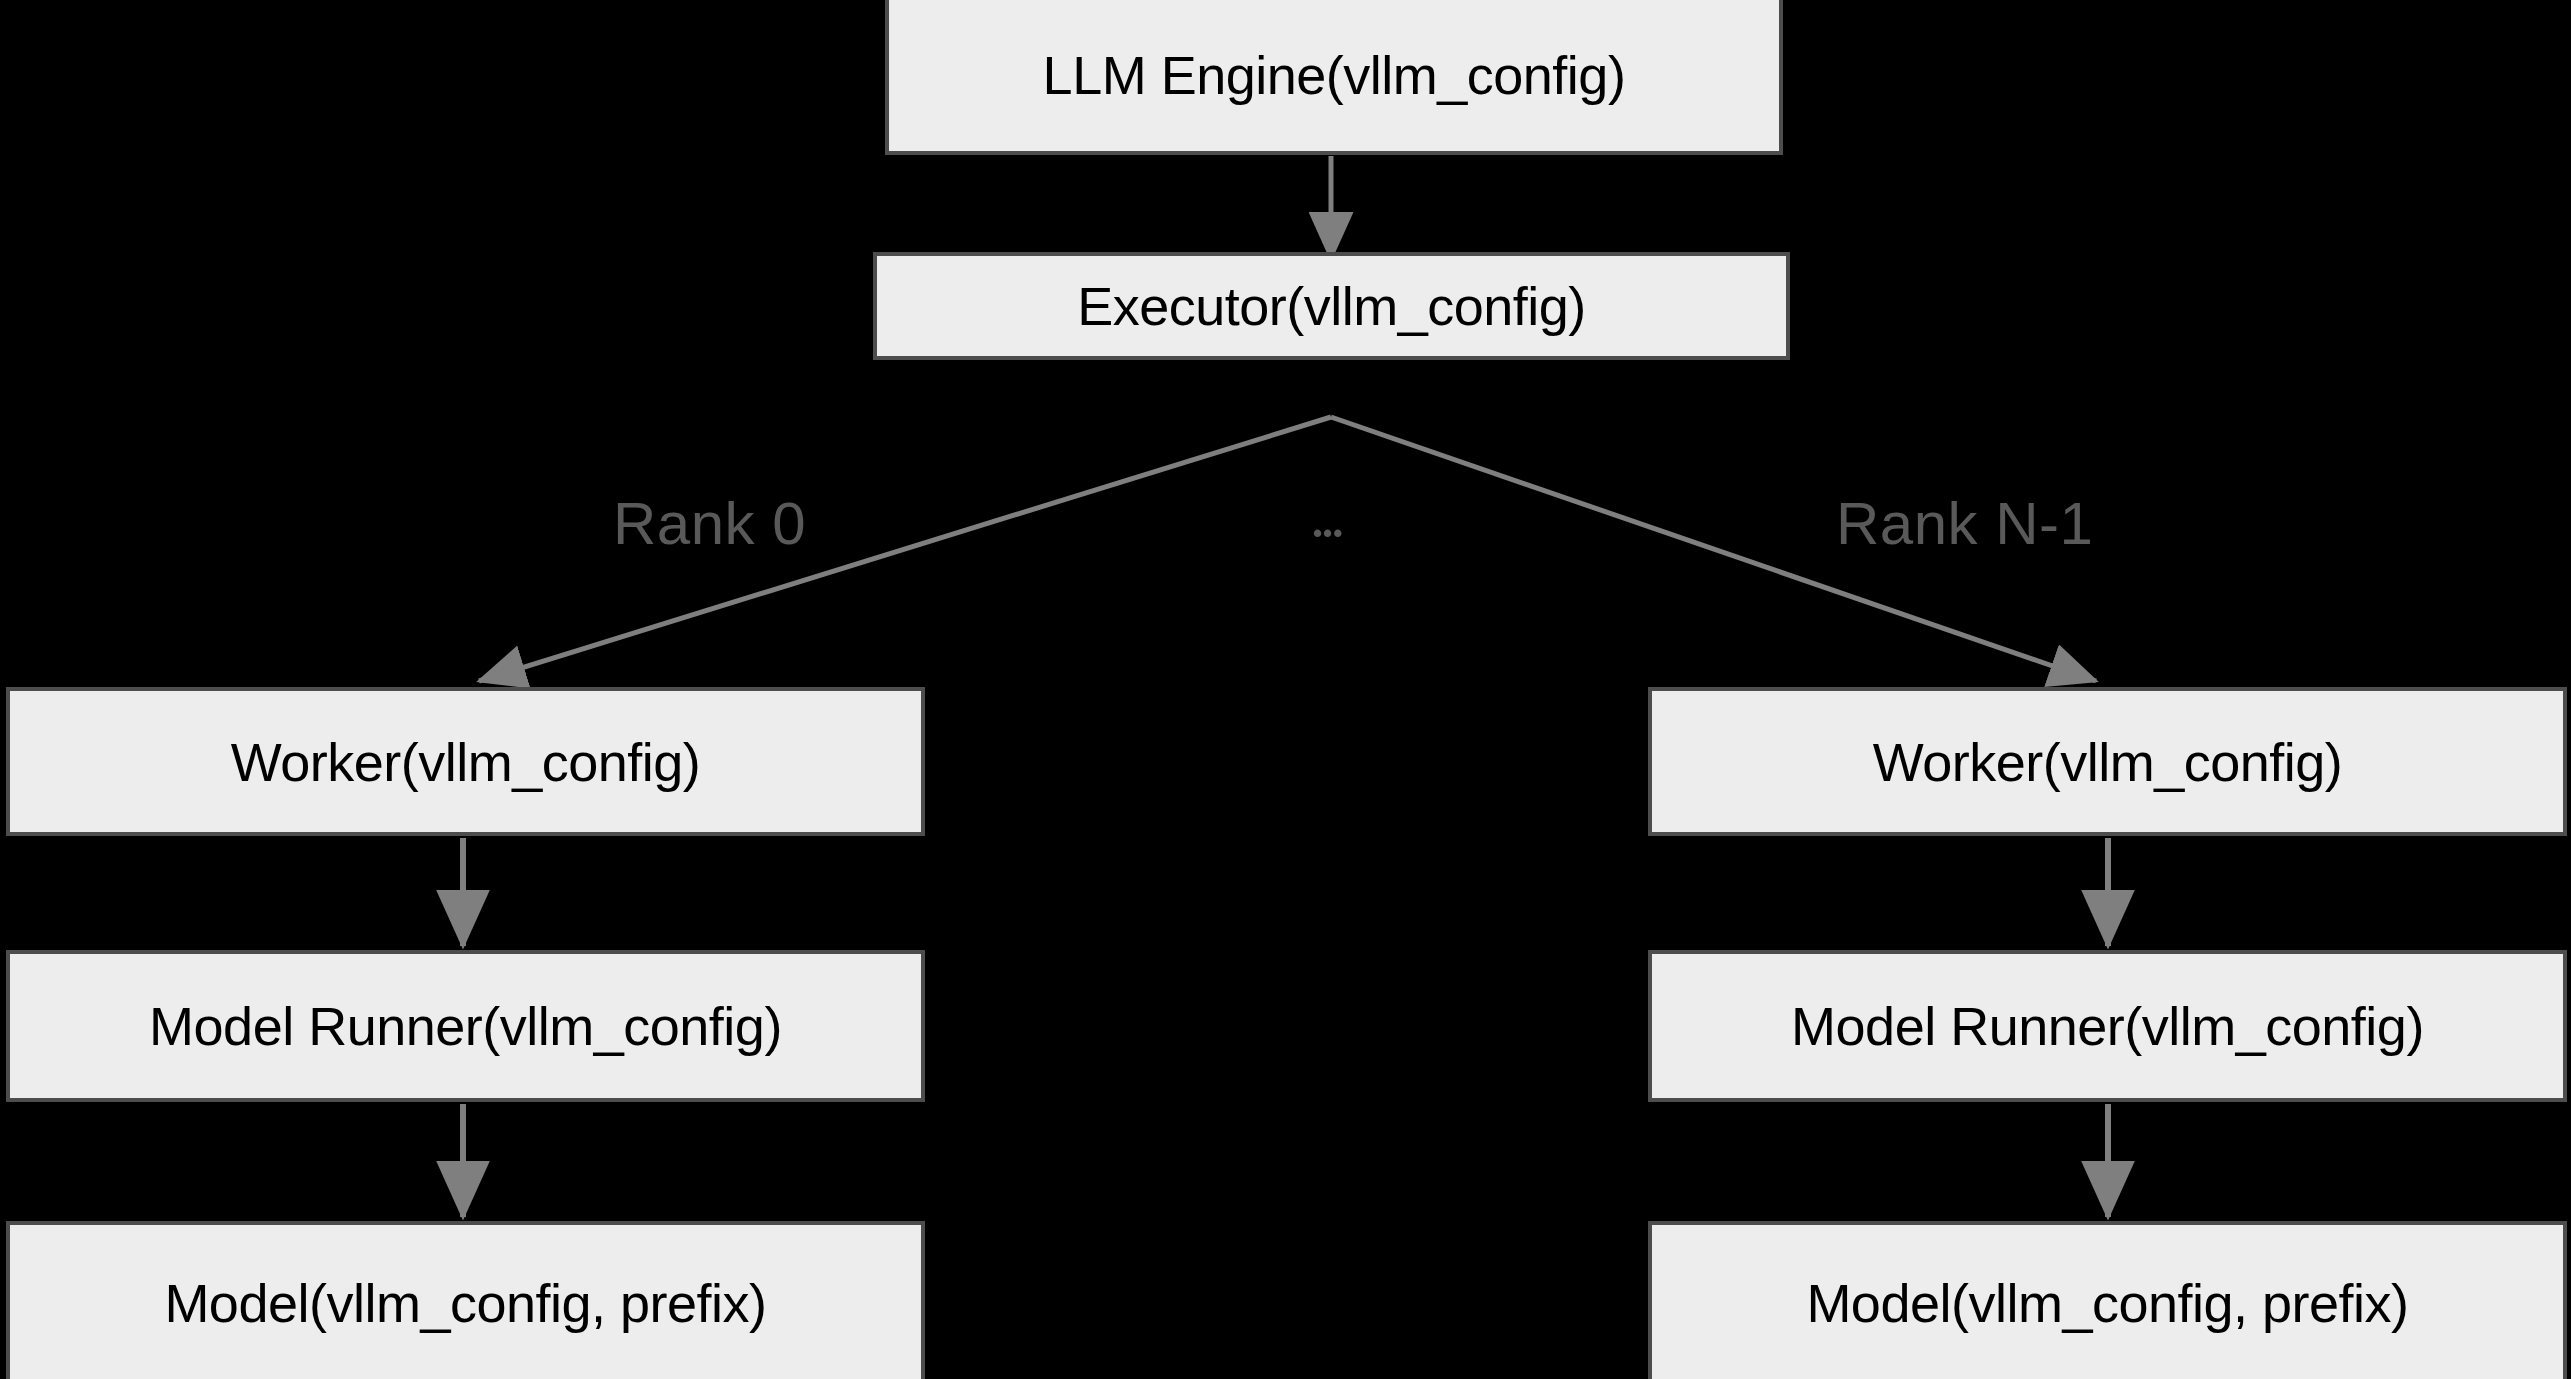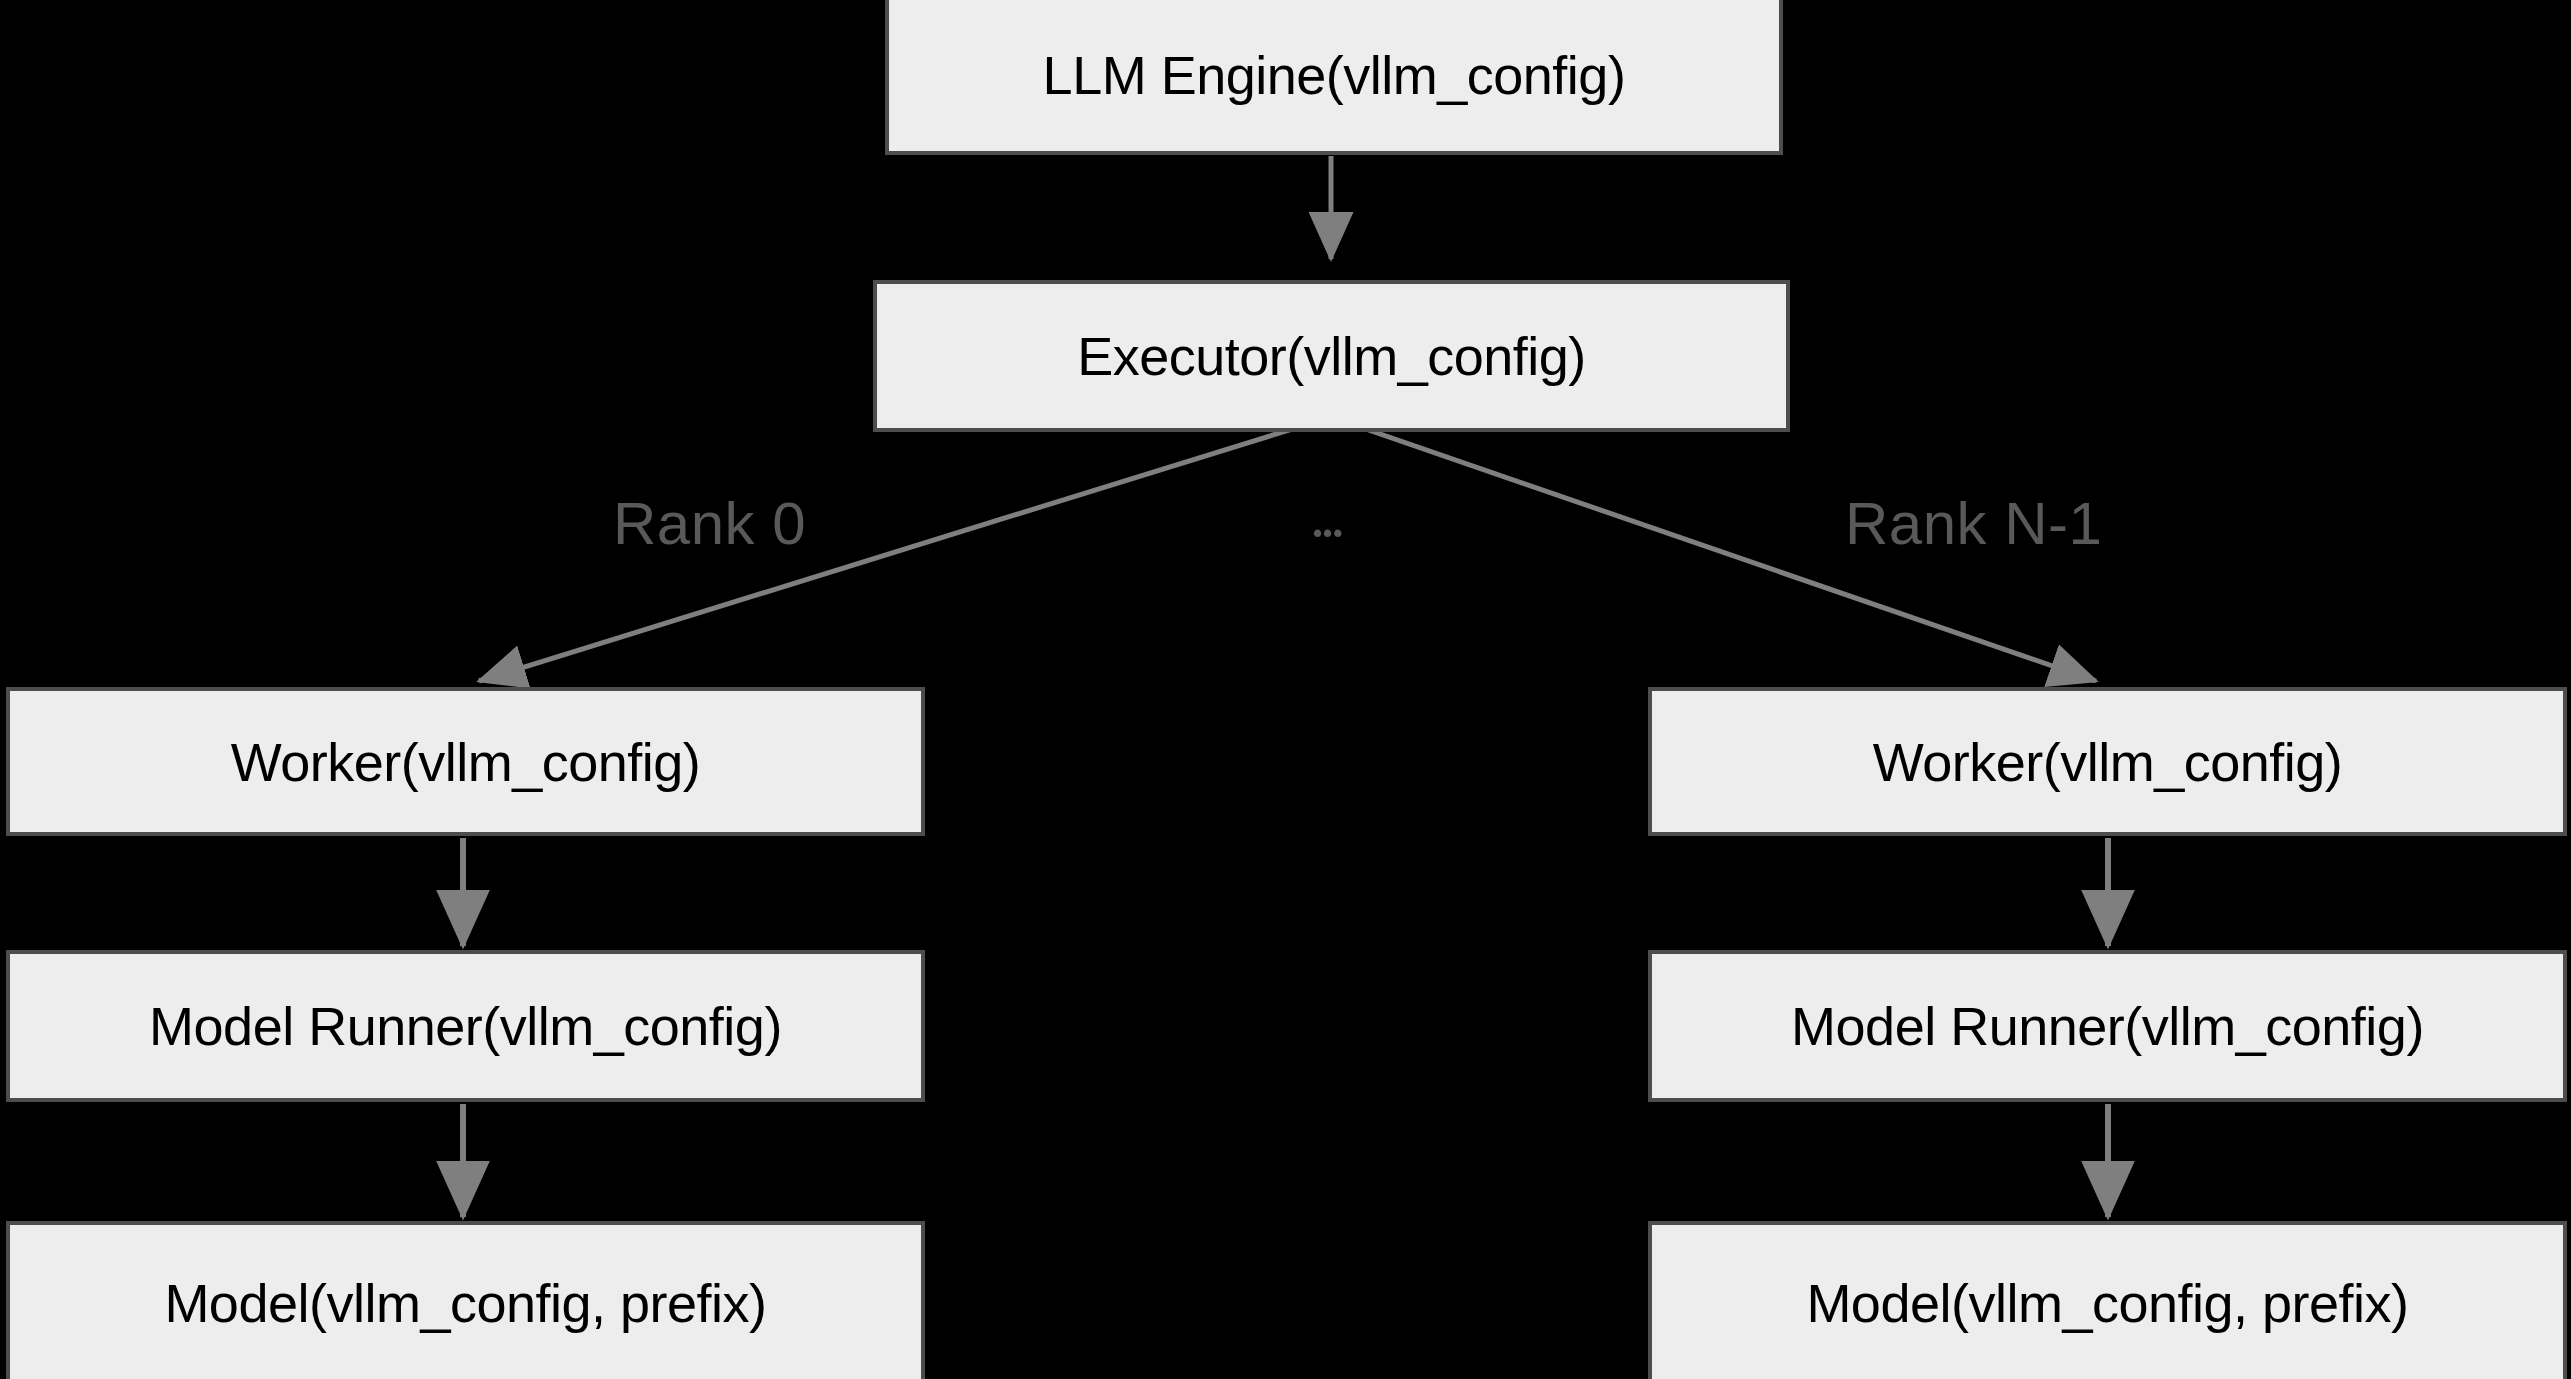--- a/index.html
+++ b/index.html
@@ -50,30 +50,30 @@
     position: absolute;
     color: #595959;
     font-size: 26px;
     font-weight: 700;
     letter-spacing: 1px;
     white-space: nowrap;
   }
 
   
   #node-llm-engine     { left: 885px;  top: -6px;   width: 898px; height: 161px; }
-  #node-executor       { left: 873px;  top: 280px;  width: 917px; height: 152px; }
+  #node-executor       { left: 873px;  top: 252px;  width: 917px; height: 108px; }
   #node-worker-left    { left: 6px;    top: 687px;  width: 919px; height: 149px; }
   #node-worker-right   { left: 1648px; top: 687px;  width: 919px; height: 149px; }
   #node-runner-left    { left: 6px;    top: 950px;  width: 919px; height: 152px; }
   #node-runner-right   { left: 1648px; top: 950px;  width: 919px; height: 152px; }
   #node-model-left     { left: 6px;    top: 1221px; width: 919px; height: 164px; }
   #node-model-right    { left: 1648px; top: 1221px; width: 919px; height: 164px; }
 
   #label-rank-0   { left: 613px;  top: 489px; }
-  #label-rank-n1  { left: 1836px; top: 489px; margin-left: 9px; }
+  #label-rank-n1  { left: 1836px; top: 489px; }
   #label-ellipsis { left: 1313px; top: 518px; }
 </style>
 </head>
 <body>
 
 <div id="canvas">
 
   <svg class="edge-layer" viewBox="0 0 2571 1379" width="2571" height="1379" xmlns="http://www.w3.org/2000/svg">
     <defs>
       <marker id="arrowhead" markerWidth="10" markerHeight="9" refX="9.4" refY="4.5" orient="auto" markerUnits="strokeWidth">

